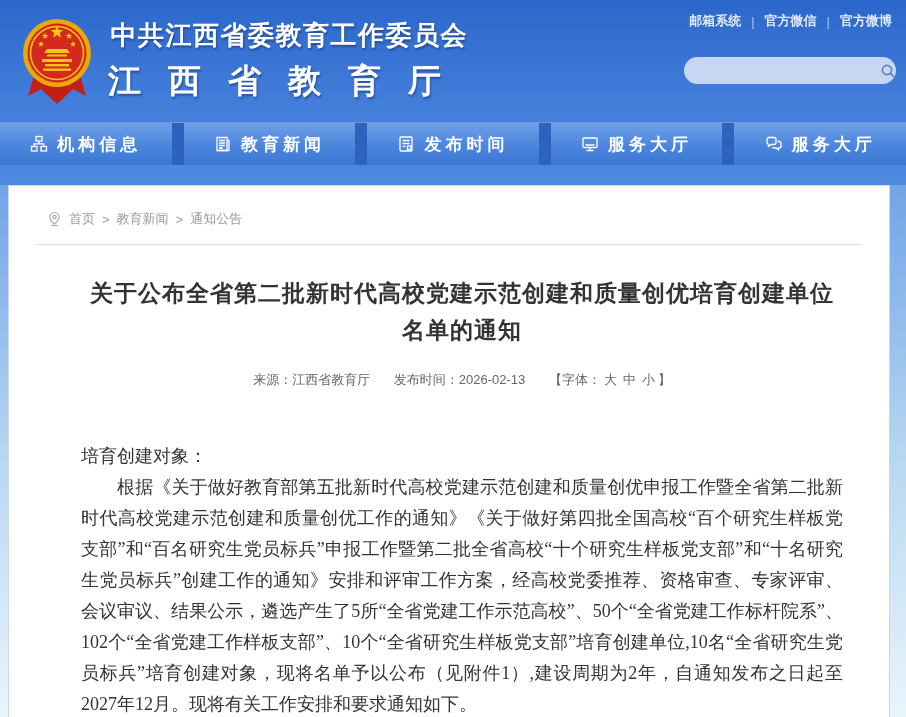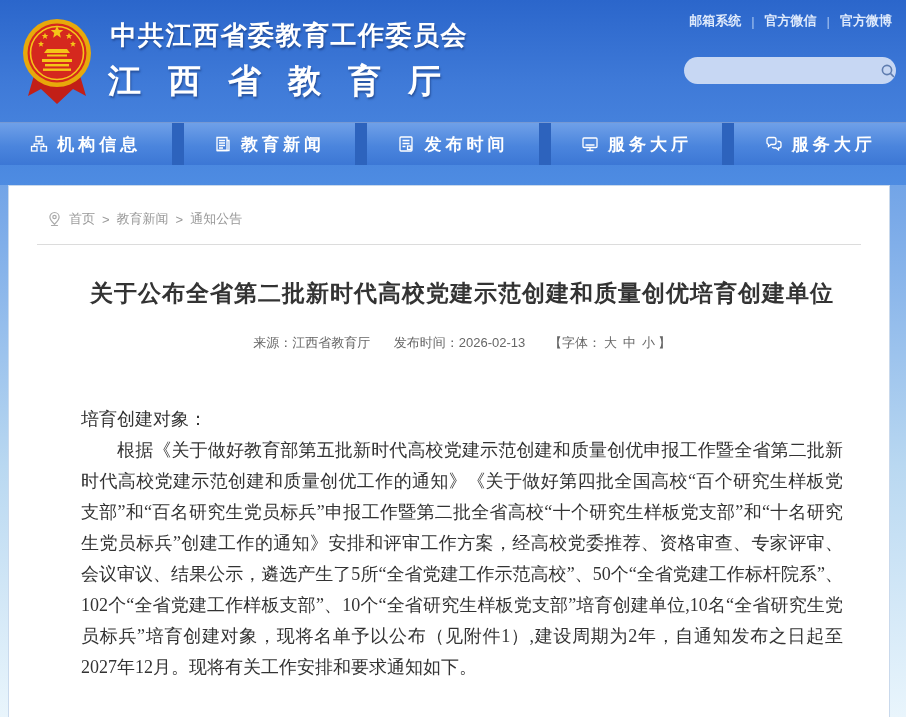--- a/index.html
+++ b/index.html
@@ -216,20 +216,21 @@
     <span class="bc-sep">&gt;</span>
     <a>教育新闻</a>
     <span class="bc-sep">&gt;</span>
     <a>通知公告</a>
   </div>
   <div class="bc-divider"></div>
 
   <div class="article">
     <h1 class="article-title">
       <span>关于公布全省第二批新时代高校党建示范创建和质量创优培育创建单位</span><br>
+      <span>名单的通知</span>
     </h1>
 
     <div class="article-meta">
       <span class="seg"><span>来源：</span><span>江西省教育厅</span></span>
       <span class="seg"><span>发布时间：</span><span>2026-02-13</span></span>
       <span class="seg"><span>【字体：</span><a>大</a><a>中</a><a>小</a><span>】</span></span>
     </div>
 
     <div class="article-body">
       <p>培育创建对象：</p>

